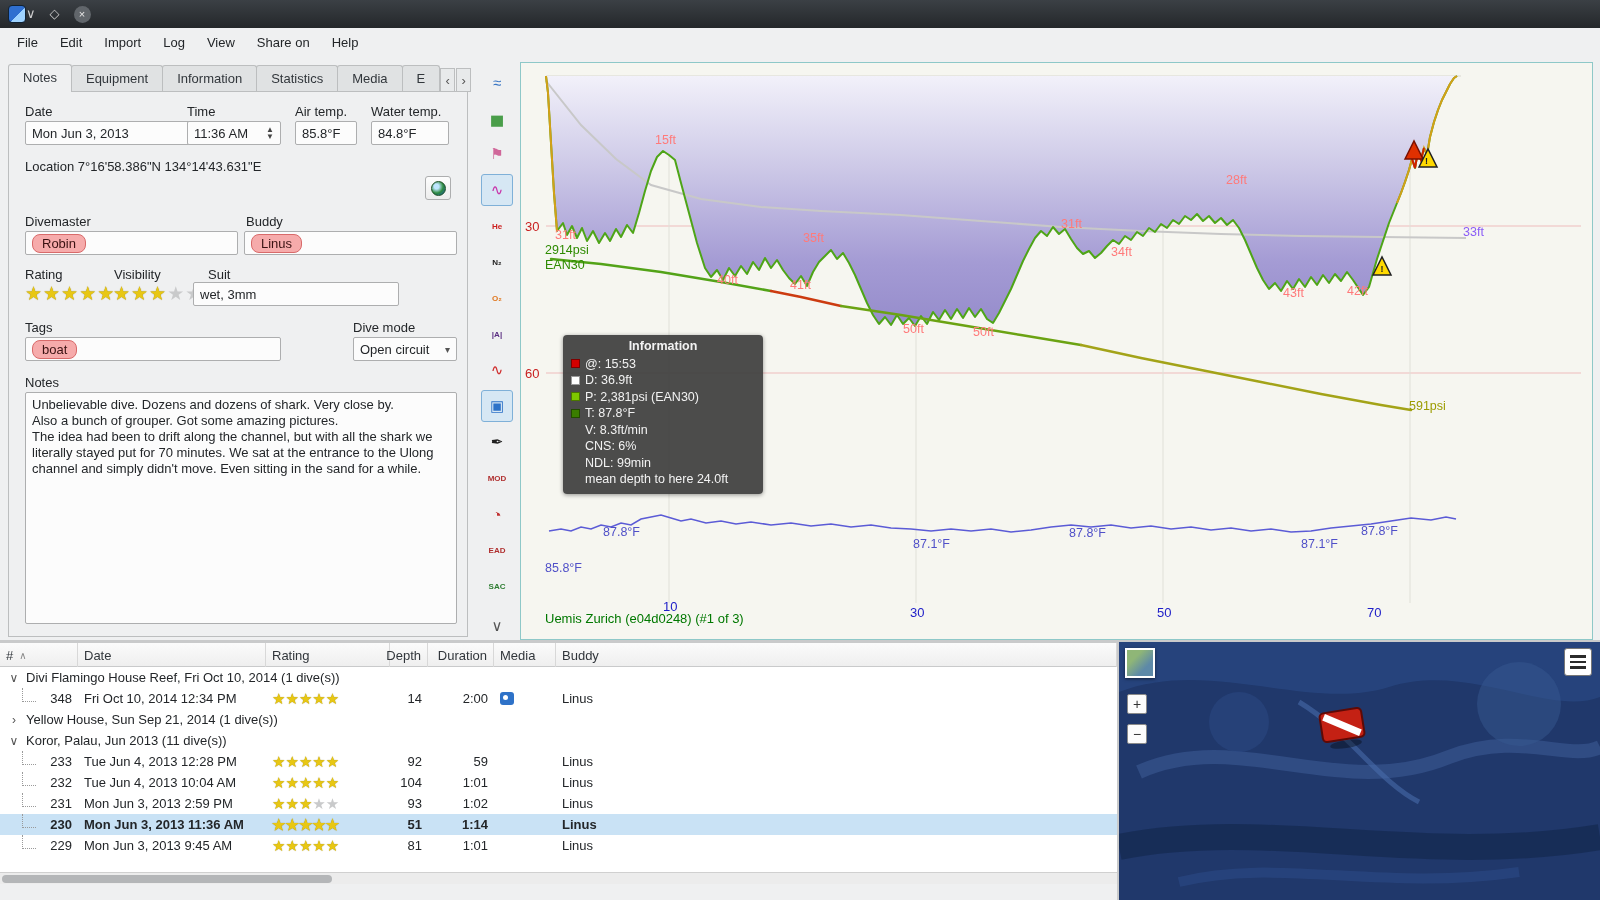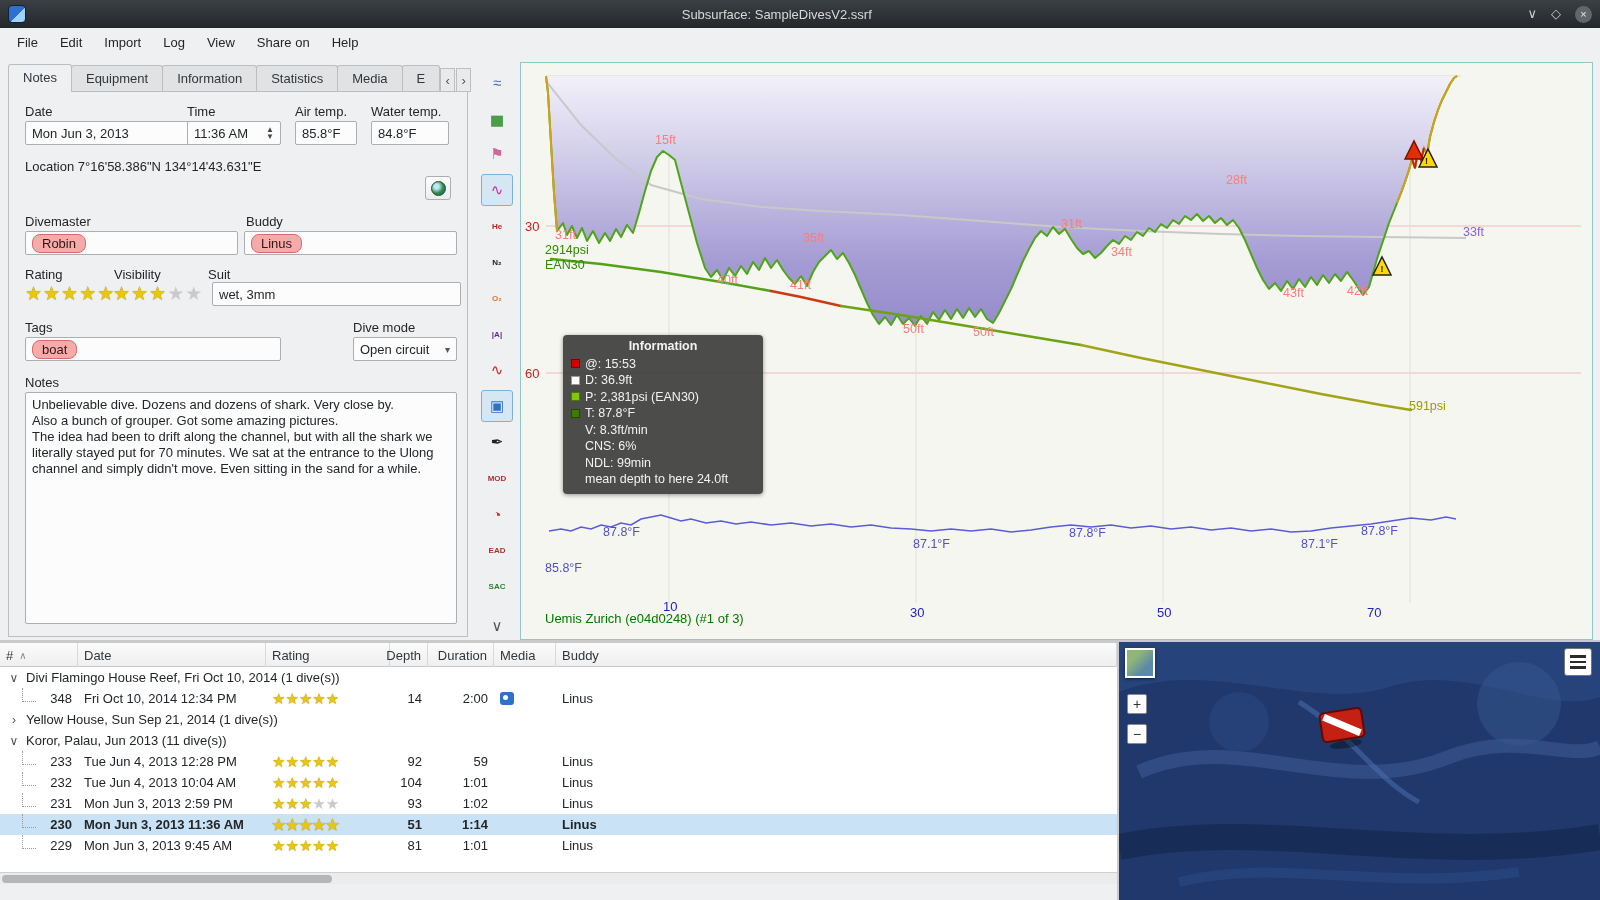--- a/index.html
+++ b/index.html
@@ -114,21 +114,20 @@
     border-radius:2px;display:flex;align-items:center;justify-content:center;font-size:14px;color:#333;}
   .hamburger{position:absolute;right:8px;top:6px;width:28px;height:28px;background:#fff;border:1px solid #777;
     border-radius:3px;display:flex;flex-direction:column;gap:3px;align-items:center;justify-content:center;}
   .hamburger i{display:block;width:16px;height:2.5px;background:#2b2b2b;}
 </style>
 </head>
 <body>
 
 <div class="titlebar">
   <div class="app-icon"></div>
-  <div class="ttl">Subsurface: SampleDivesV2.ssrf</div>
   <div class="win-controls">
     <span class="win-btn">∨</span>
     <span class="win-btn">◇</span>
     <span class="win-btn close">×</span>
   </div>
 </div>
 
 <div class="menubar" id="menubar">
     <div class="menu-item">File</div>
     <div class="menu-item">Edit</div>
@@ -196,21 +195,21 @@
       <span class="star-f">★</span>
       <span class="star-f">★</span>
     </div>
   <div class="stars" style="left:104px;top:192px">
       <span class="star-f">★</span>
       <span class="star-f">★</span>
       <span class="star-f">★</span>
       <span class="star-e">★</span>
       <span class="star-e">★</span>
     </div>
-  <div class="field" style="left:203px;top:190px;width:249px">
+  <div class="field" style="left:184px;top:190px;width:206px">
     <span class="val">wet, 3mm</span>
   </div>
 
   <div class="flabel" style="left:16px;top:228px">Tags</div>
   <div class="flabel" style="left:344px;top:228px">Dive mode</div>
   <div class="field" style="left:16px;top:245px;width:256px">
     <span class="chip">boat</span>
   </div>
   <div class="field" style="left:344px;top:245px;width:104px">
     <span class="val">Open circuit</span>

